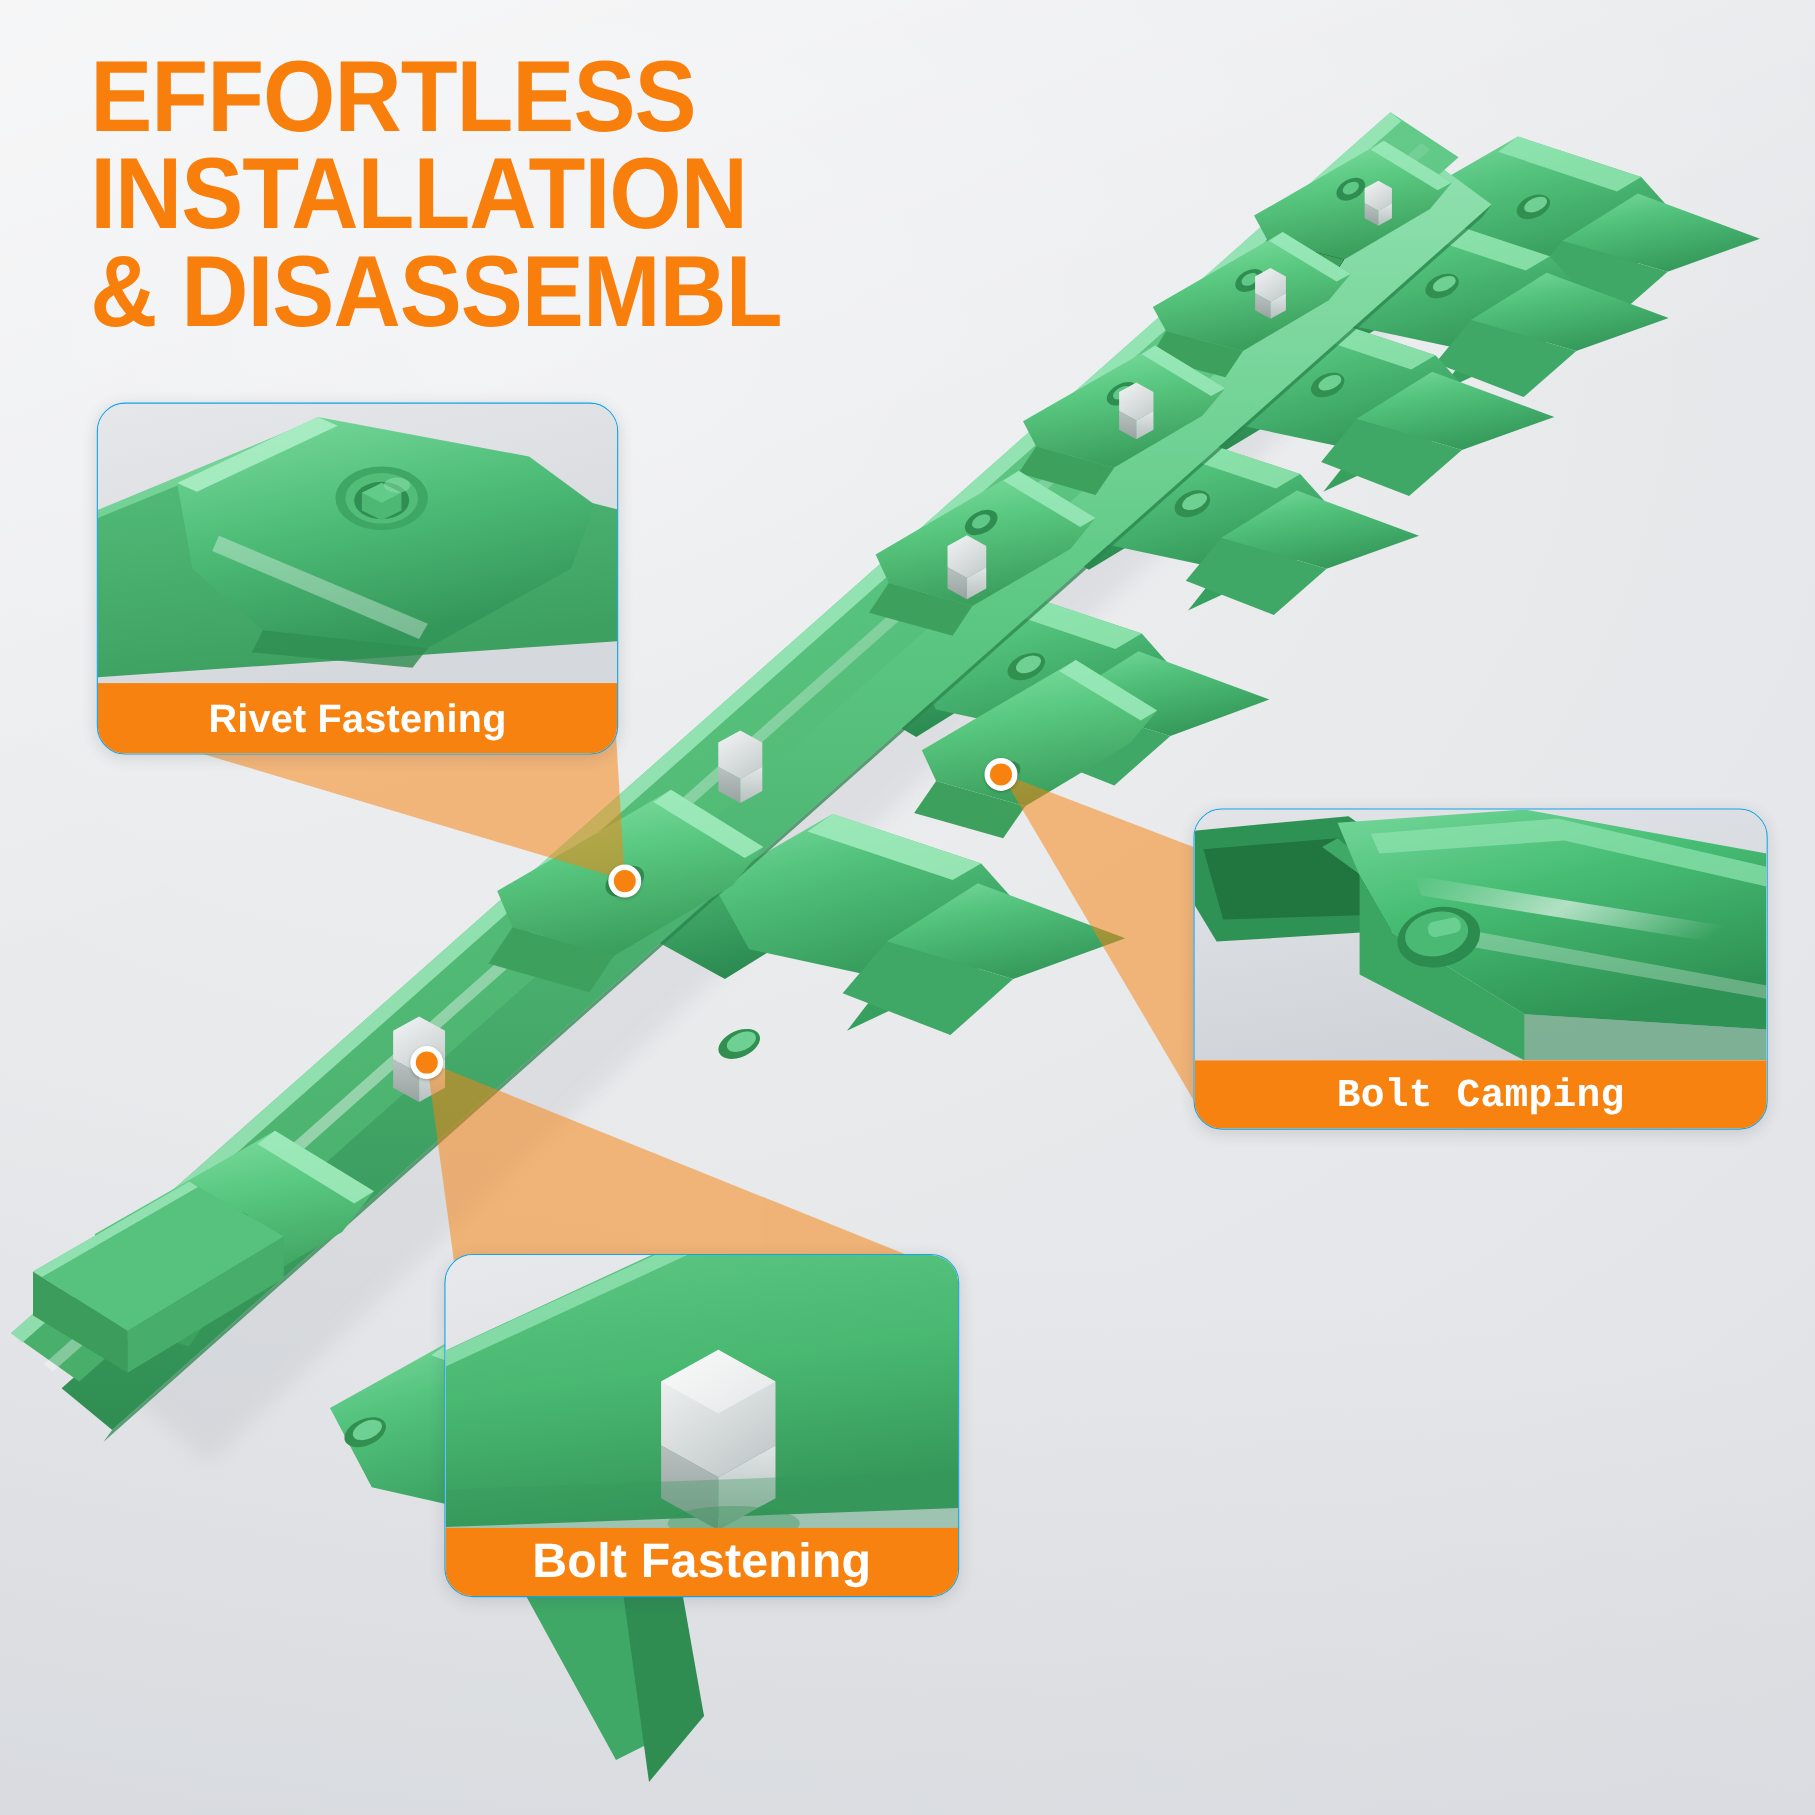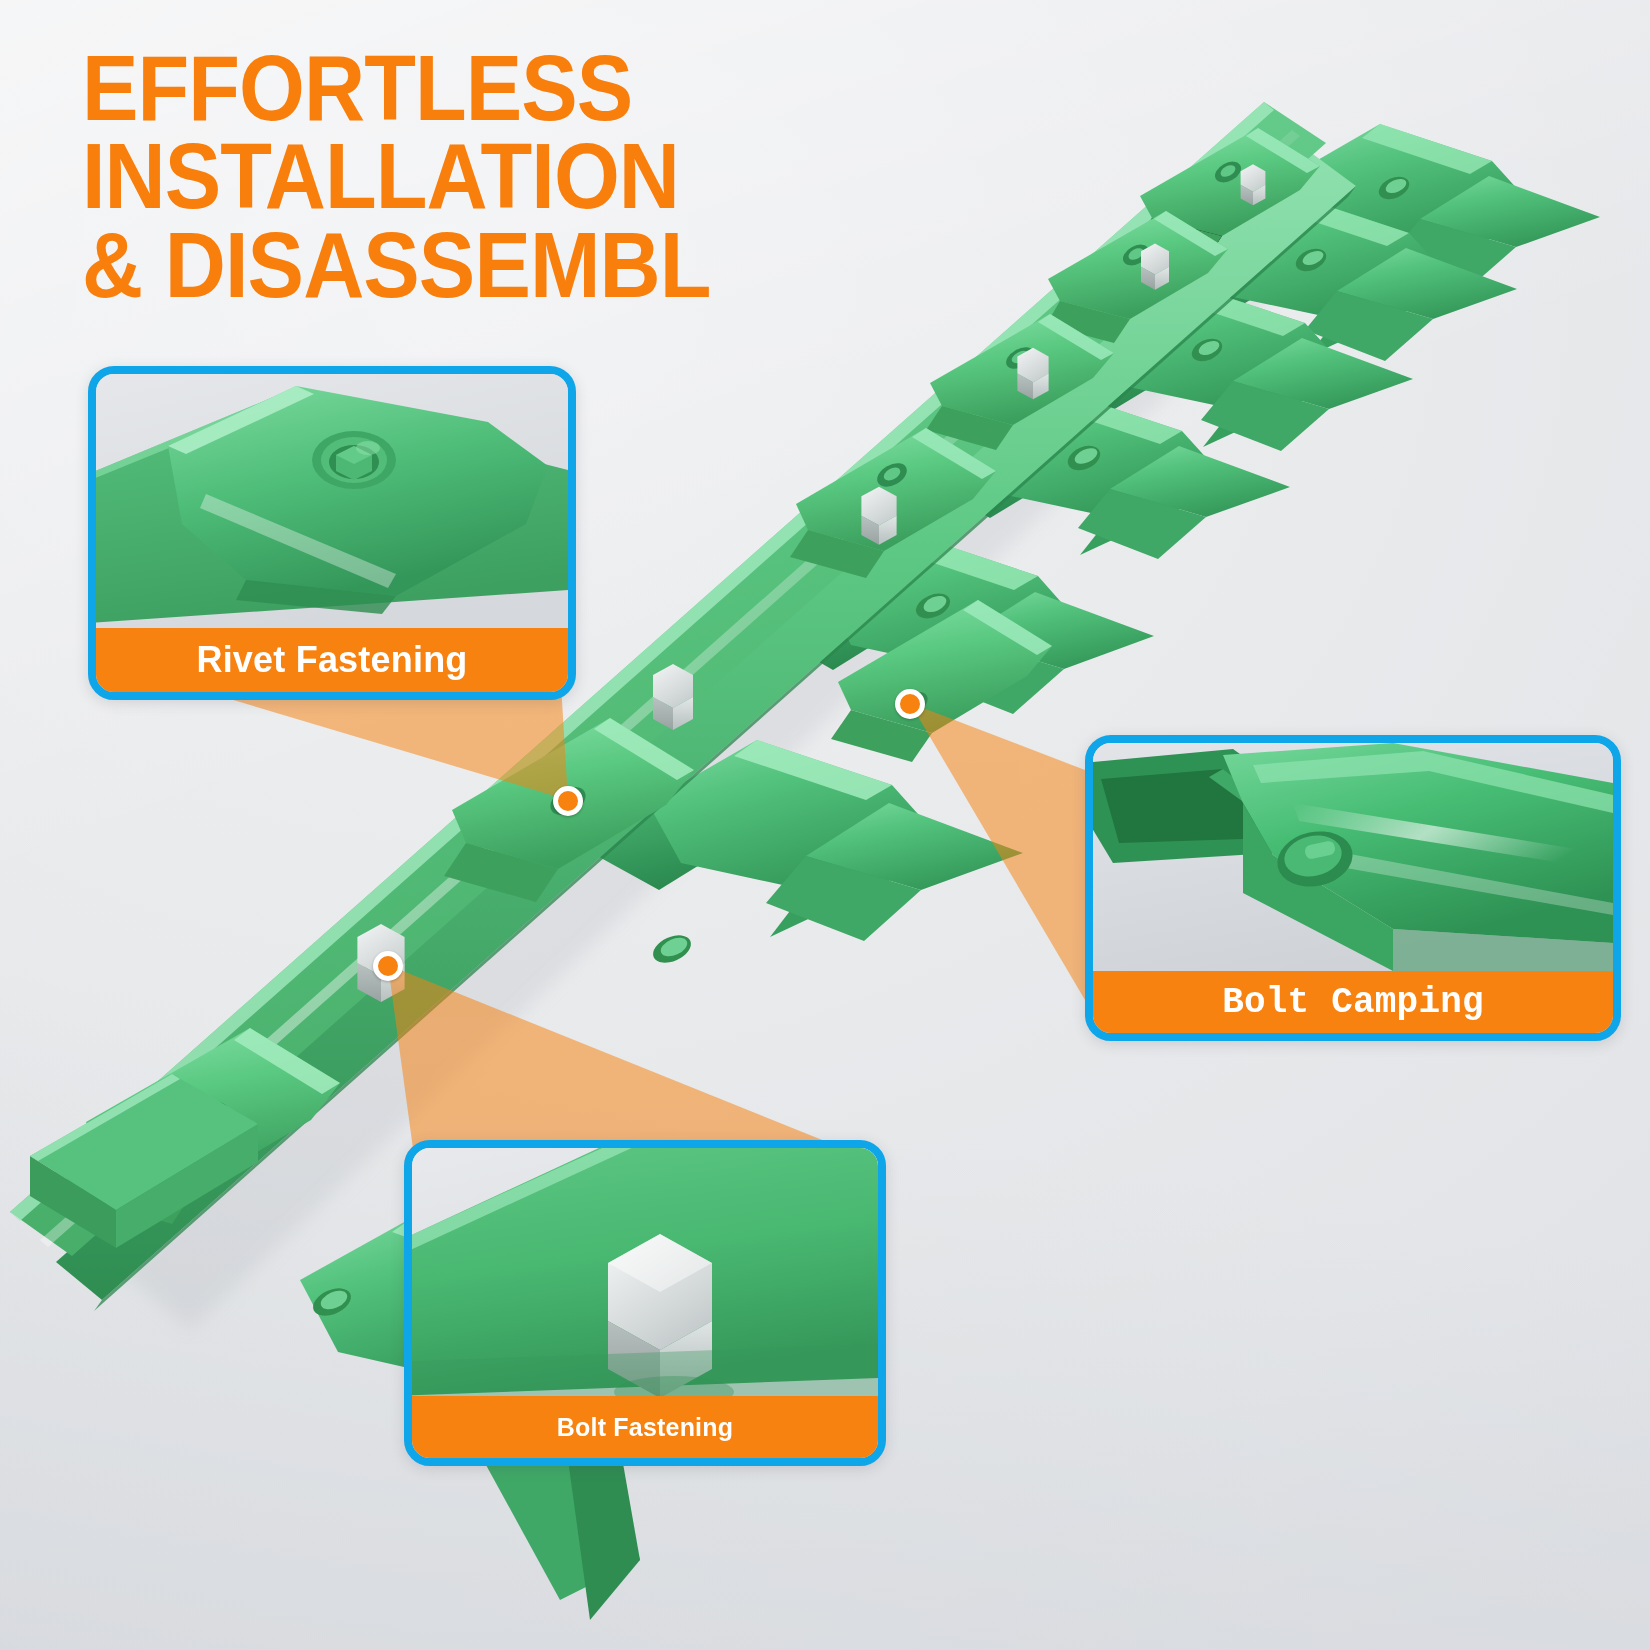--- a/index.html
+++ b/index.html
@@ -36,21 +36,21 @@
 
   
   svg.product{position:absolute;left:0;top:0;width:1650px;height:1650px;}
 
   
   .beam{position:absolute;left:0;top:0;width:1650px;height:1650px;pointer-events:none;}
 
   
   .card{
     position:absolute;
-    border:8px solid #0ea5e9;
+    border:1px solid #0ea5e9;
     border-radius:26px;
     overflow:hidden;
     background:#dfe1e4;
     box-shadow:0 3px 14px rgba(60,65,75,.16);
   }
   .card .photo{position:absolute;left:0;top:0;right:0;bottom:0;overflow:hidden;}
   .card .label{
     position:absolute;left:0;right:0;bottom:0;
     background:#f7820f;
     color:#ffffff;
@@ -65,21 +65,21 @@
   #card-rivet .label{height:64px;font-size:36px;}
   #card-rivet .photo{bottom:64px;}
 
   
   #card-bolt-camping{left:1085px;top:735px;width:520px;height:290px;font-family:Liberation Mono, monospace;}
   #card-bolt-camping .label{height:62px;font-size:36px;}
   #card-bolt-camping .photo{bottom:62px;}
 
   
   #card-bolt-fastening{left:404px;top:1140px;width:466px;height:310px;}
-  #card-bolt-fastening .label{height:62px;font-size:25px;}
+  #card-bolt-fastening .label{height:62px;font-size:44px;}
   #card-bolt-fastening .photo{bottom:62px;}
 
   .photo svg{display:block;width:100%;height:100%;}
 
   
   .hotspot{
     position:absolute;width:30px;height:30px;border-radius:50%;
     background:#f7820f;border:5px solid #ffffff;
     box-sizing:border-box;
     box-shadow:0 1px 3px rgba(0,0,0,.25);

